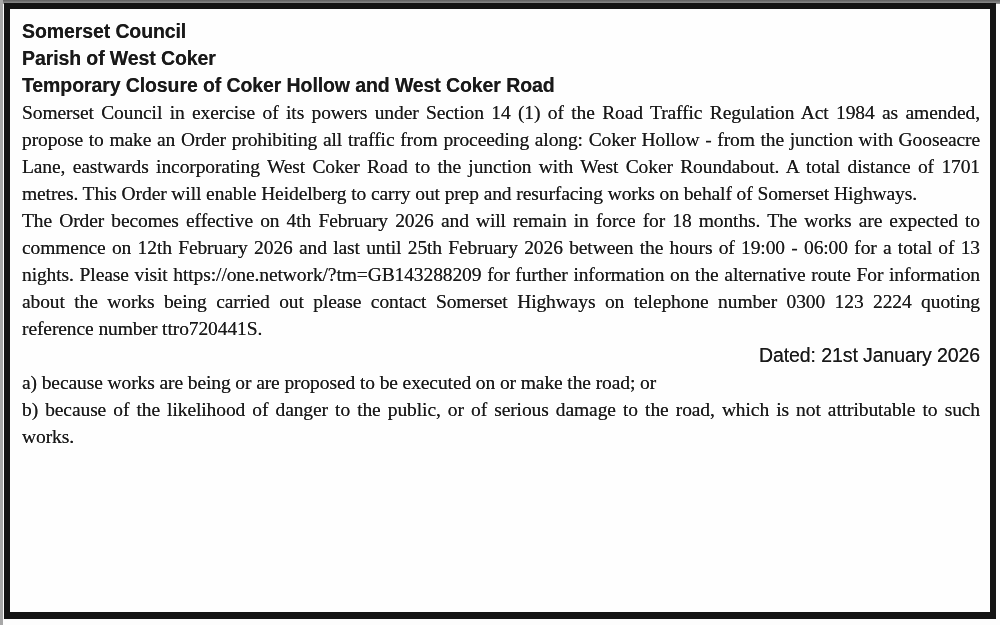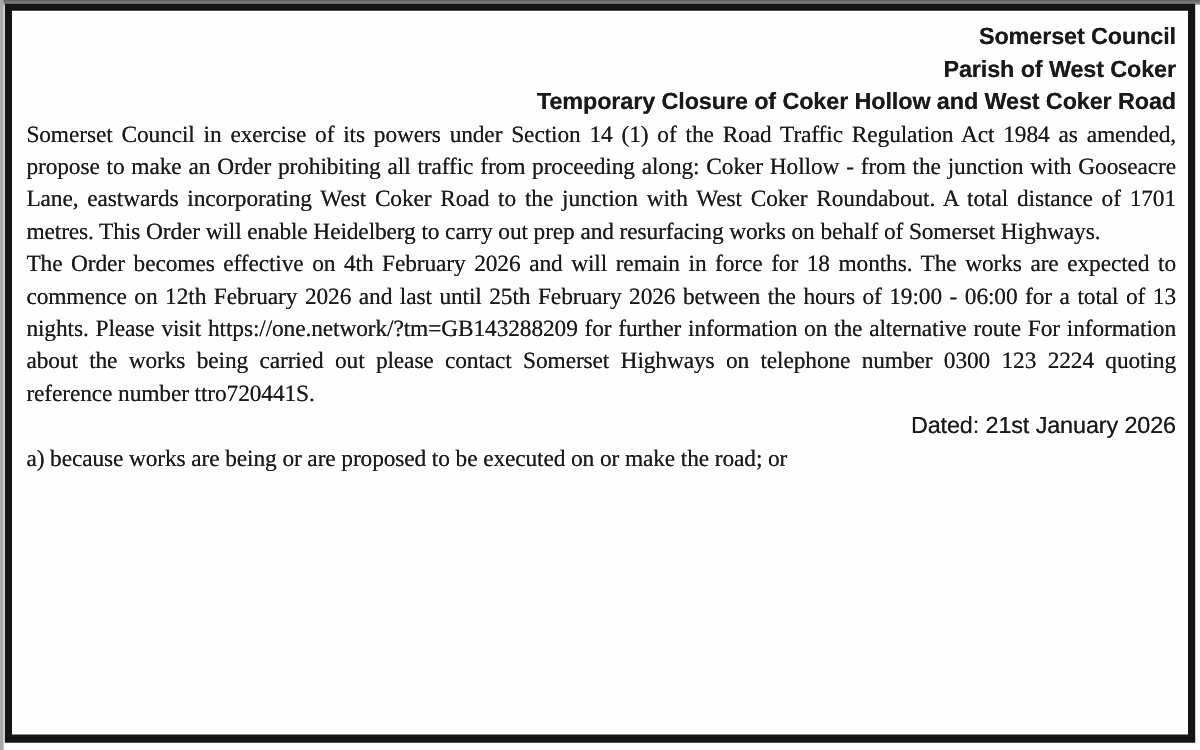--- a/index.html
+++ b/index.html
@@ -41,21 +41,21 @@
     background: #fefefe;
     box-sizing: border-box;
     padding: 9px 10px 0 12px;
     color: #191919;
     font-size: 19.5px;
     line-height: 27px;
     letter-spacing: -0.1px;
     text-shadow: 0 0 0.45px rgba(10,10,10,0.75);
   }
   .hdr {
-    text-align: right;
+    text-align: left;
     font-weight: 700;
   }
   .body-par {
     margin: 0;
     text-align: justify;
     font-family: Liberation Serif, serif;
   }
   .right-line {
     text-align: right;
   }
@@ -71,14 +71,15 @@
     <div class="hdr">Somerset Council</div>
     <div class="hdr">Parish of West Coker</div>
     <div class="hdr">Temporary Closure of Coker Hollow and West Coker Road</div>
 
     <p class="body-par">Somerset Council in exercise of its powers under Section 14 (1) of the Road Traffic Regulation Act 1984 as amended, propose to make an Order prohibiting all traffic from proceeding along: Coker Hollow - from the junction with Gooseacre Lane, eastwards incorporating West Coker Road to the junction with West Coker Roundabout. A total distance of 1701 metres. This Order will enable Heidelberg to carry out prep and resurfacing works on behalf of Somerset Highways.</p>
     <p class="body-par">The Order becomes effective on 4th February 2026 and will remain in force for 18 months. The works are expected to commence on 12th February 2026 and last until 25th February 2026 between the hours of 19:00 - 06:00 for a total of 13 nights. Please visit https://one.network/?tm=GB143288209 for further information on the alternative route For information about the works being carried out please contact Somerset Highways on telephone number 0300 123 2224 quoting reference number ttro720441S.</p>
 
     <div class="right-line">Dated: 21st January 2026</div>
 
     <p class="body-par">a) because works are being or are proposed to be executed on or make the road; or</p>
+    <p class="body-par">b) because of the likelihood of danger to the public, or of serious damage to the road, which is not attributable to such works.</p>
   </div>
 </div>
 
 </body></html>

